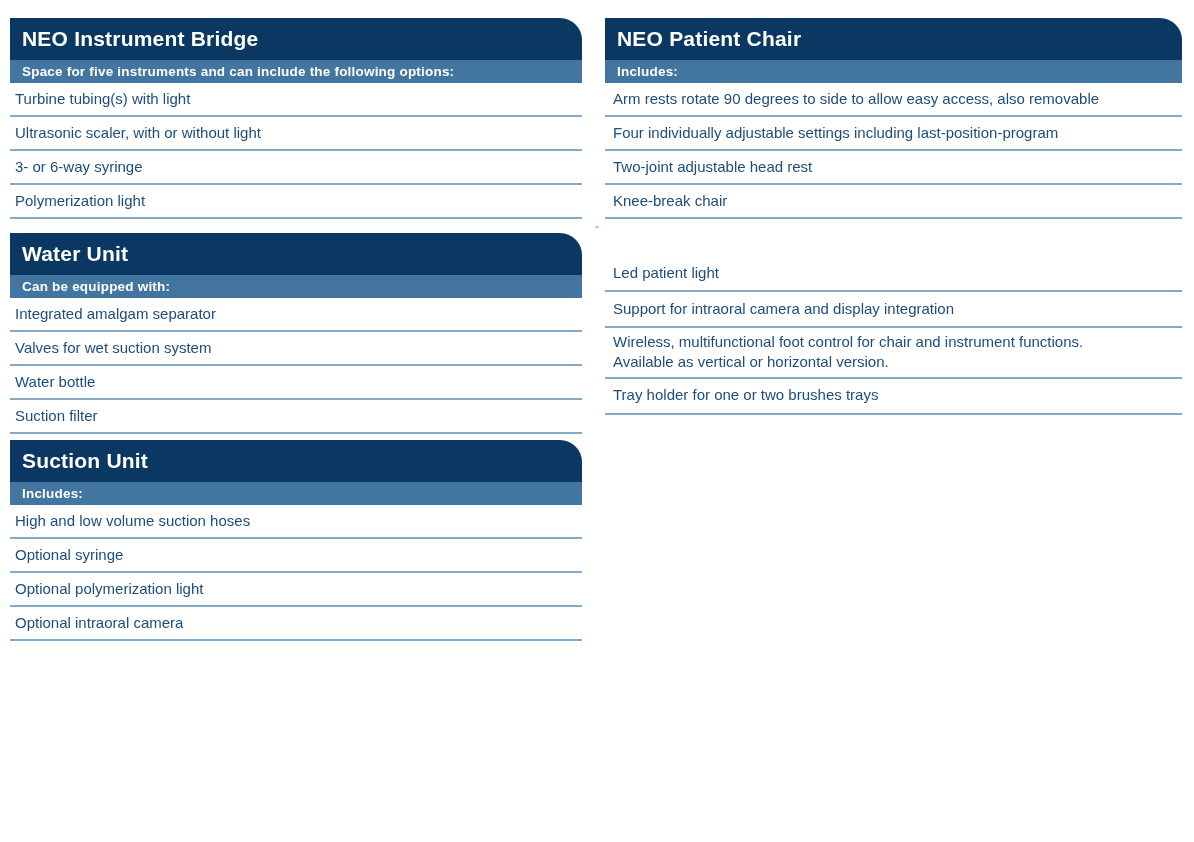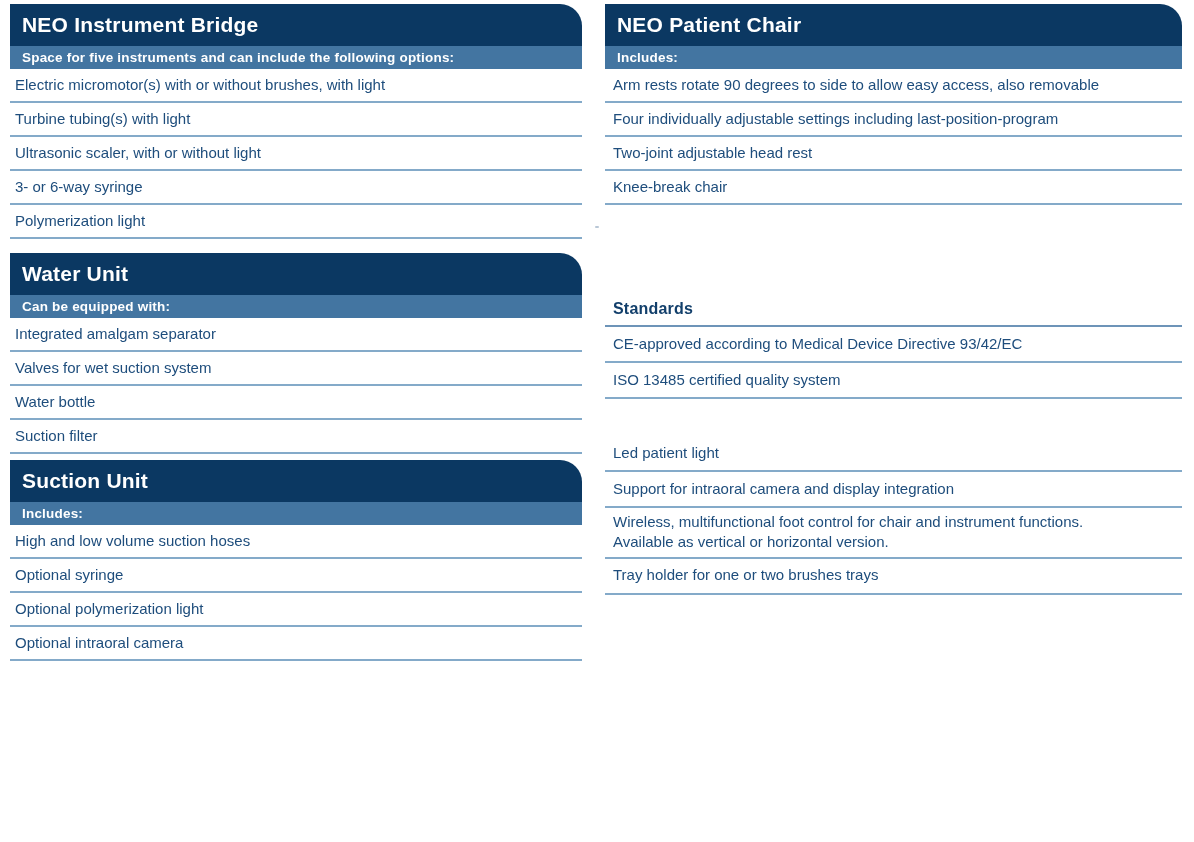--- a/index.html
+++ b/index.html
@@ -13,21 +13,21 @@
     --page_bg:#ffffff;
   }
   *{margin:0;padding:0;box-sizing:border-box;}
   html,body{width:1194px;height:842px;}
   body{
     background:var(--page_bg);
     font-family:"Liberation Sans", sans-serif;
     position:relative;
     overflow:hidden;
   }
-  .col{position:absolute;top:4px;}
+  .col{position:absolute;top:18px;}
   .col-left{left:10px;width:572px;}
   .col-right{left:605px;width:577px;}
 
   .spec-table{width:100%;}
   .tbl-header{
     background:var(--header_bg);
     color:var(--header_text);
     height:42px;
     display:flex;align-items:center;
     padding-left:12px;
@@ -82,21 +82,20 @@
 
 <div class="col col-left">
 
   <section class="spec-table">
     <div class="tbl-header">
       <span>NEO Instrument Bridge</span>
     </div>
     <div class="tbl-sub">
       <span>Space for five instruments and can include the following options:</span>
     </div>
-    <div class="row">Electric micromotor(s) with or without brushes, with light</div>
     <div class="row">Turbine tubing(s) with light</div>
     <div class="row">Ultrasonic scaler, with or without light</div>
     <div class="row">3- or 6-way syringe</div>
     <div class="row">Polymerization light</div>
   </section>
 
   <section class="spec-table mt-water">
     <div class="tbl-header">
       <span>Water Unit</span>
     </div>
@@ -132,25 +131,20 @@
     </div>
     <div class="tbl-sub">
       <span>Includes:</span>
     </div>
     <div class="row">Arm rests rotate 90 degrees to side to allow easy access, also removable</div>
     <div class="row">Four individually adjustable settings including last-position-program</div>
     <div class="row">Two-joint adjustable head rest</div>
     <div class="row">Knee-break chair</div>
   </section>
 
-  <section class="plain-section sec-standards">
-    <div class="section-heading">Standards</div>
-    <div class="row">CE-approved according to Medical Device Directive 93/42/EC</div>
-    <div class="row">ISO 13485 certified quality system</div>
-  </section>
 
   <section class="plain-section sec-further">
     <div class="row">Led patient light</div>
     <div class="row">Support for intraoral camera and display integration</div>
     <div class="row">Wireless, multifunctional foot control for chair and instrument functions.
 Available as vertical or horizontal version.</div>
     <div class="row">Tray holder for one or two brushes trays</div>
   </section>
 
 </div>

